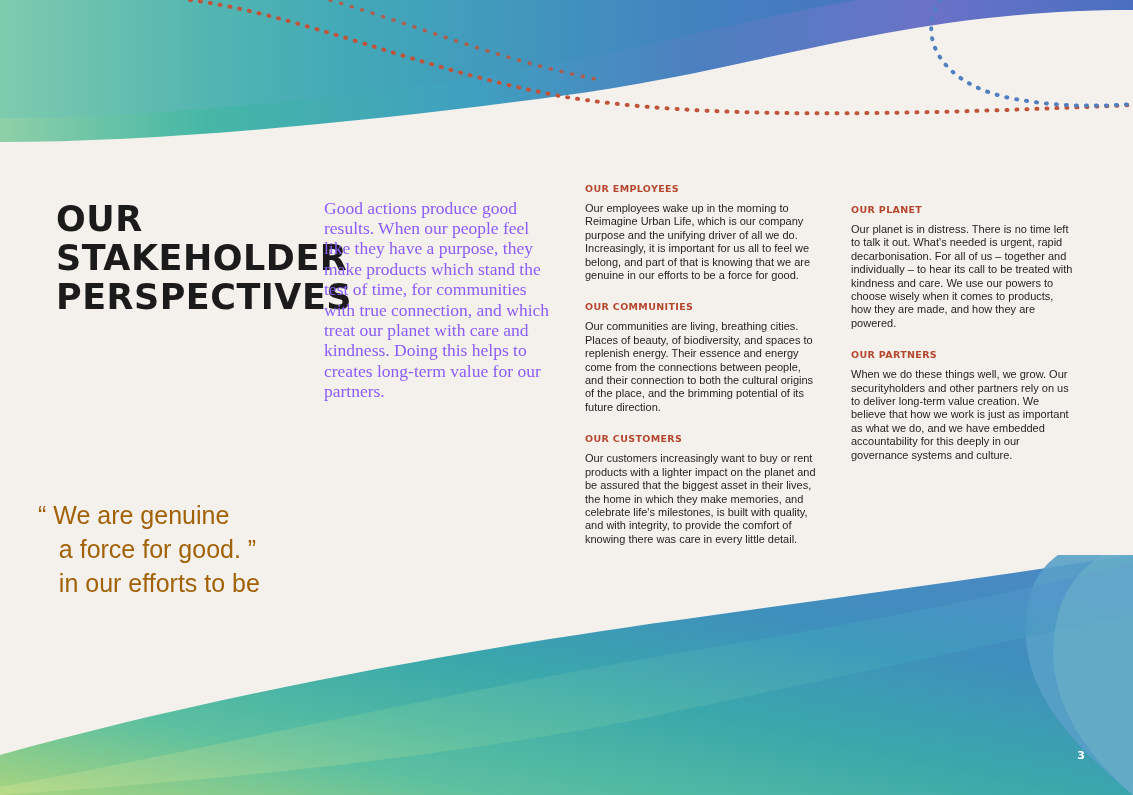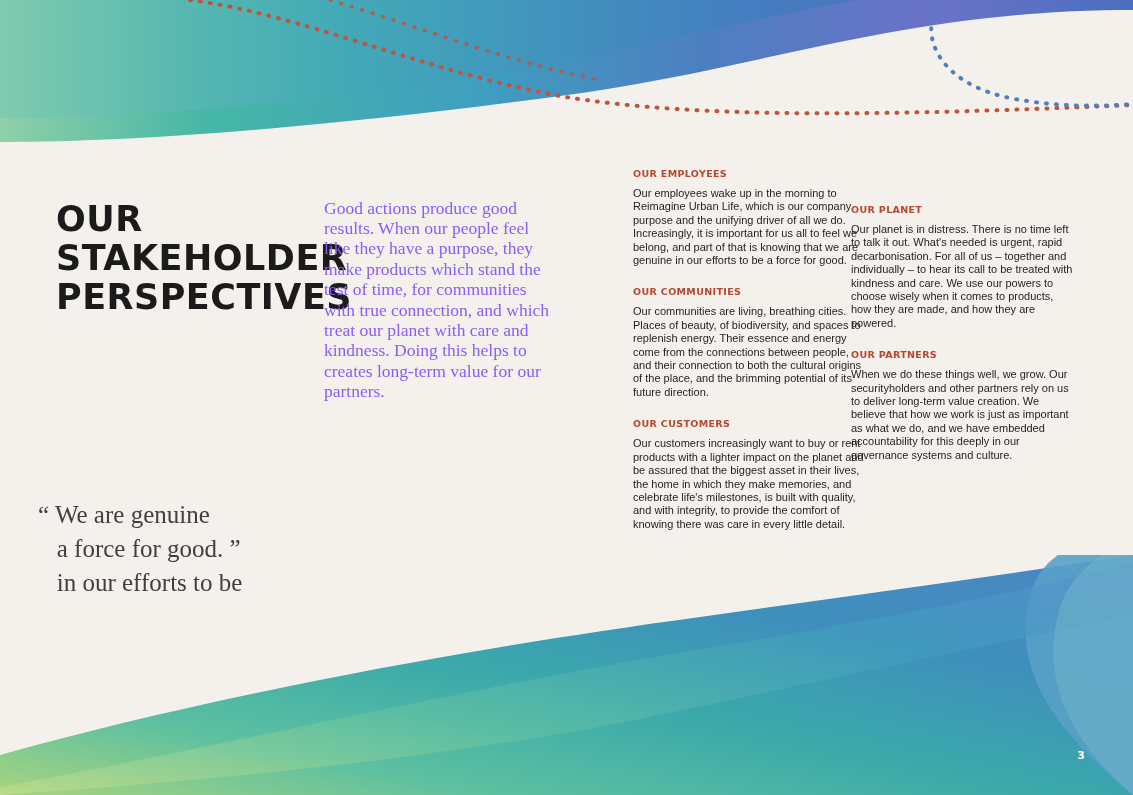--- a/index.html
+++ b/index.html
@@ -73,23 +73,22 @@
     width: 228px;
     font-family: "Liberation Serif", serif;
     font-size: 17.5px;
     line-height: 20.4px;
     color: #8b5cf6;
   }
 
   .col-mid {
     position: absolute;
     left: 585px;
-    top: 168px;
+    top: 183px;
     width: 232px;
-    margin-left: 48px;
   }
   .col-right {
     position: absolute;
     left: 851px;
     top: 204px;
     width: 225px;
   }
 
   .block { margin-bottom: 19px; }
 
@@ -109,24 +108,24 @@
     color: #1f1f1f;
     margin: 0;
   }
 
   
   .quote {
     position: absolute;
     left: 38px;
     top: 498px;
     width: 430px;
-    font-family: Liberation Serif, serif;
+    font-family: Liberation Sans, sans-serif;
     font-size: 25px;
     line-height: 34px;
-    color: #404040;
+    color: #a16207;
   }
   .quote .qline { display: block; white-space: pre; }
 
   .page-number {
     position: absolute;
     right: 48px;
     bottom: 33px;
     font-family: "DejaVu Sans", sans-serif;
     font-weight: bold;
     font-size: 11px;

